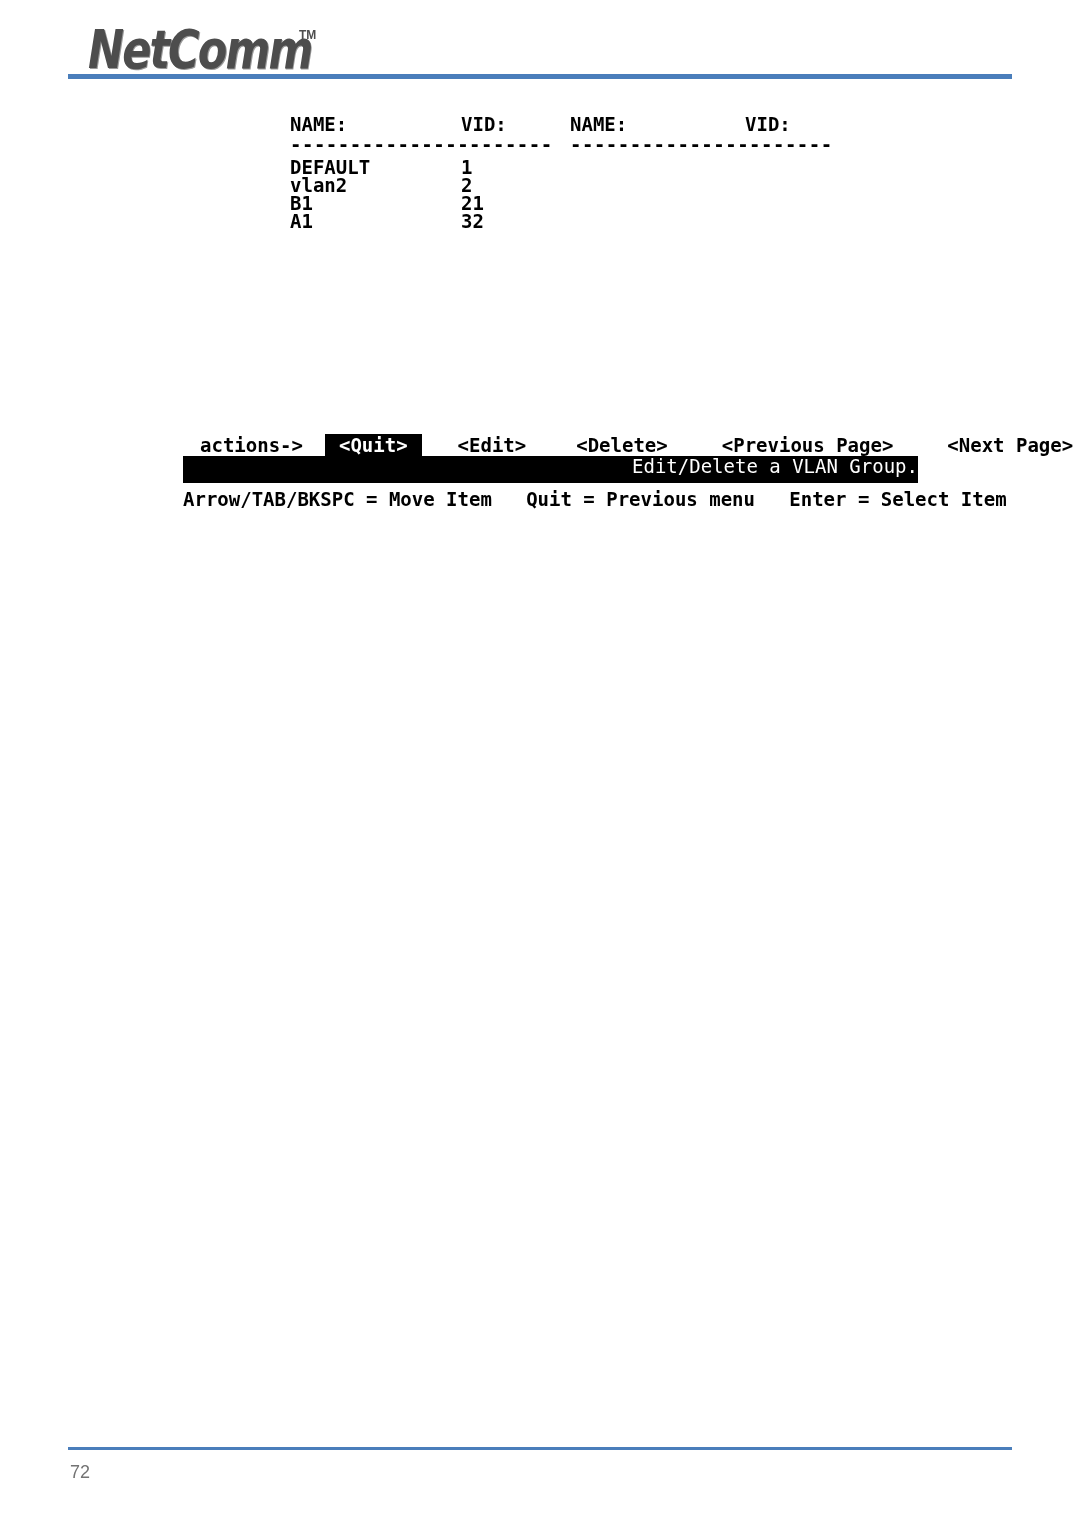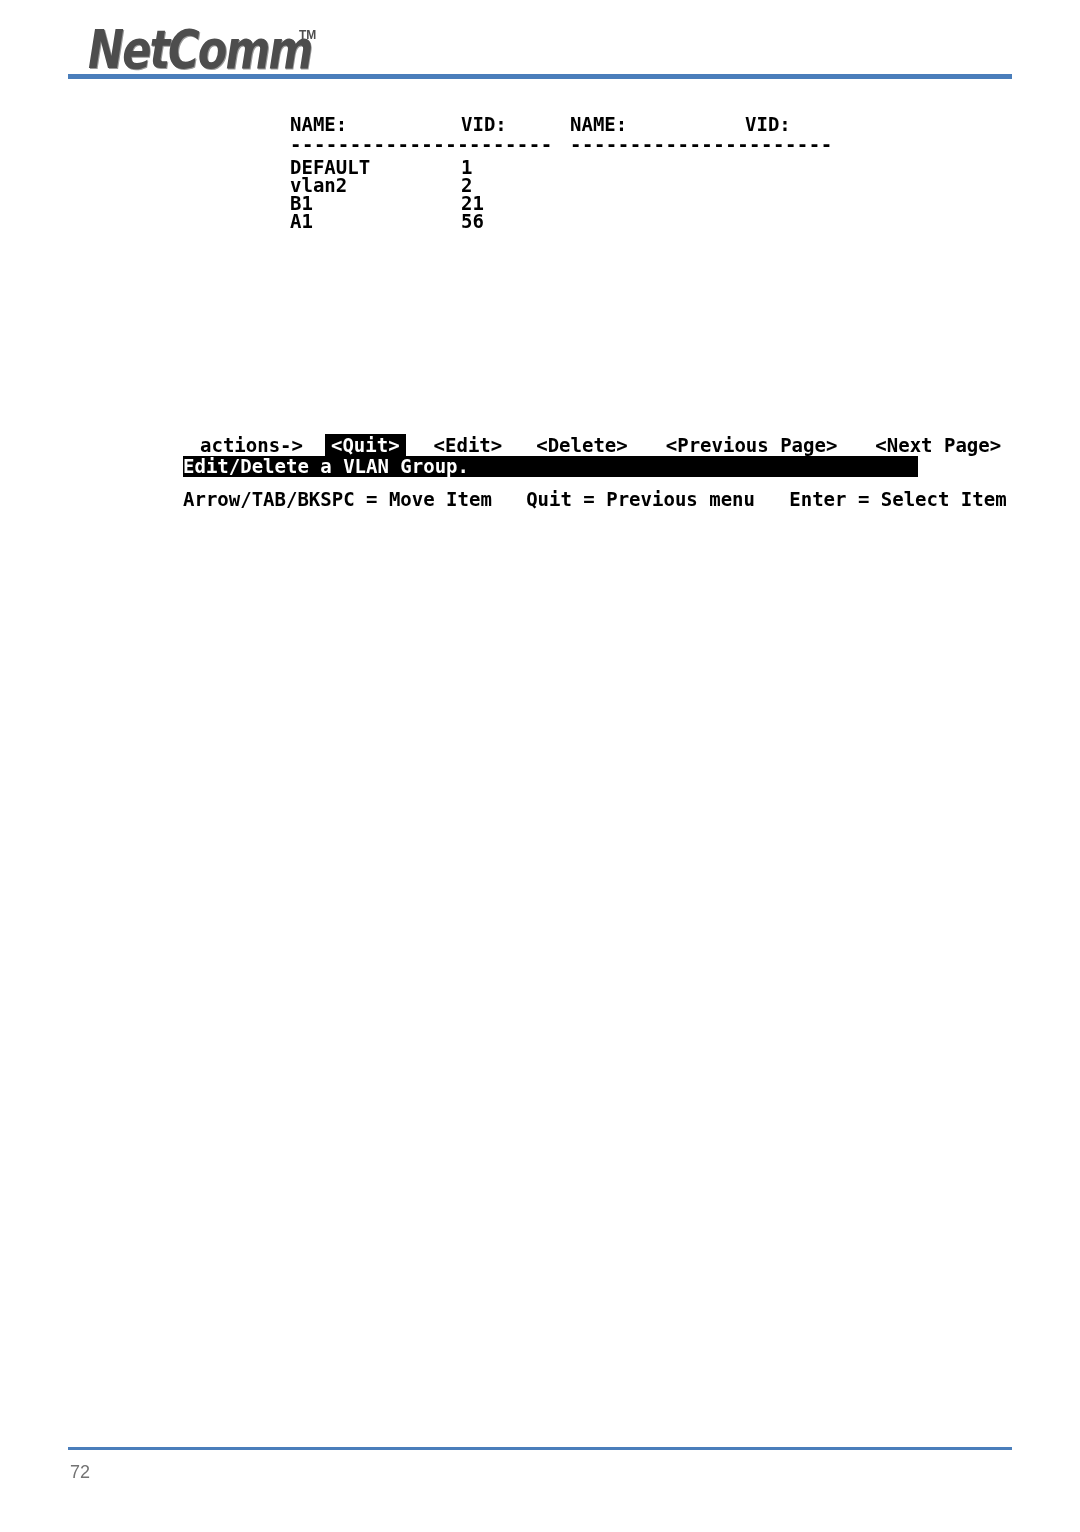--- a/index.html
+++ b/index.html
@@ -120,42 +120,42 @@
     font-size: 19px;
     font-weight: bold;
     line-height: 22px;
   }
   .actions-label {
     display: inline-block;
     padding-left: 17px;
   }
   .action-item {
     display: inline-block;
-    padding: 0 6px;
+    padding: 0 14px;
   }
   .action-item.selected {
     background: #000000;
     color: #ffffff;
   }
   .action-gap-sm { display: inline-block; width: 22px; }
   .action-gap-md { display: inline-block; width: 26px; }
 
   .status-bar {
     position: absolute;
     left: 0px;
     top: 340px;
     width: 735px;
-    height: 21px;
+    height: 27px;
     background: #000000;
     color: #ffffff;
     font-family: "DejaVu Sans Mono", monospace;
     font-size: 19px;
-    font-weight: bold;
+    font-weight: normal;
     line-height: 21px;
-    text-align: left;
+    text-align: right;
     white-space: pre;
   }
 
   .help-line {
     position: absolute;
     left: 0px;
     top: 372px;
     white-space: pre;
     font-family: "DejaVu Sans Mono", monospace;
     font-size: 19px;
@@ -217,21 +217,21 @@
     <div class="term-row col-name-1" style="top:43px;">DEFAULT</div>
     <div class="term-row col-vid-1" style="top:43px;">1</div>
 
     <div class="term-row col-name-1" style="top:61px;text-align:center;">vlan2</div>
     <div class="term-row col-vid-1" style="top:61px;">2</div>
 
     <div class="term-row col-name-1" style="top:79px;">B1</div>
     <div class="term-row col-vid-1" style="top:79px;">21</div>
 
     <div class="term-row col-name-1" style="top:97px;">A1</div>
-    <div class="term-row col-vid-1" style="top:97px;">56</div>
+    <div class="term-row col-vid-1" style="top:97px;">32</div>
 
     <div class="actions-line"><span class="actions-label">actions-&gt;</span><span class="action-gap-sm"></span><span class="action-item selected">&lt;Quit&gt;</span><span class="action-gap-sm"></span><span class="action-item">&lt;Edit&gt;</span><span class="action-gap-sm"></span><span class="action-item">&lt;Delete&gt;</span><span class="action-gap-md"></span><span class="action-item">&lt;Previous Page&gt;</span><span class="action-gap-md"></span><span class="action-item">&lt;Next Page&gt;</span></div>
 
     <div class="status-bar">Edit/Delete a VLAN Group.</div>
 
     <div class="help-line">Arrow/TAB/BKSPC = Move Item   Quit = Previous menu   Enter = Select Item</div>
 
   </div>
 
   <div class="footer-rule"></div>

